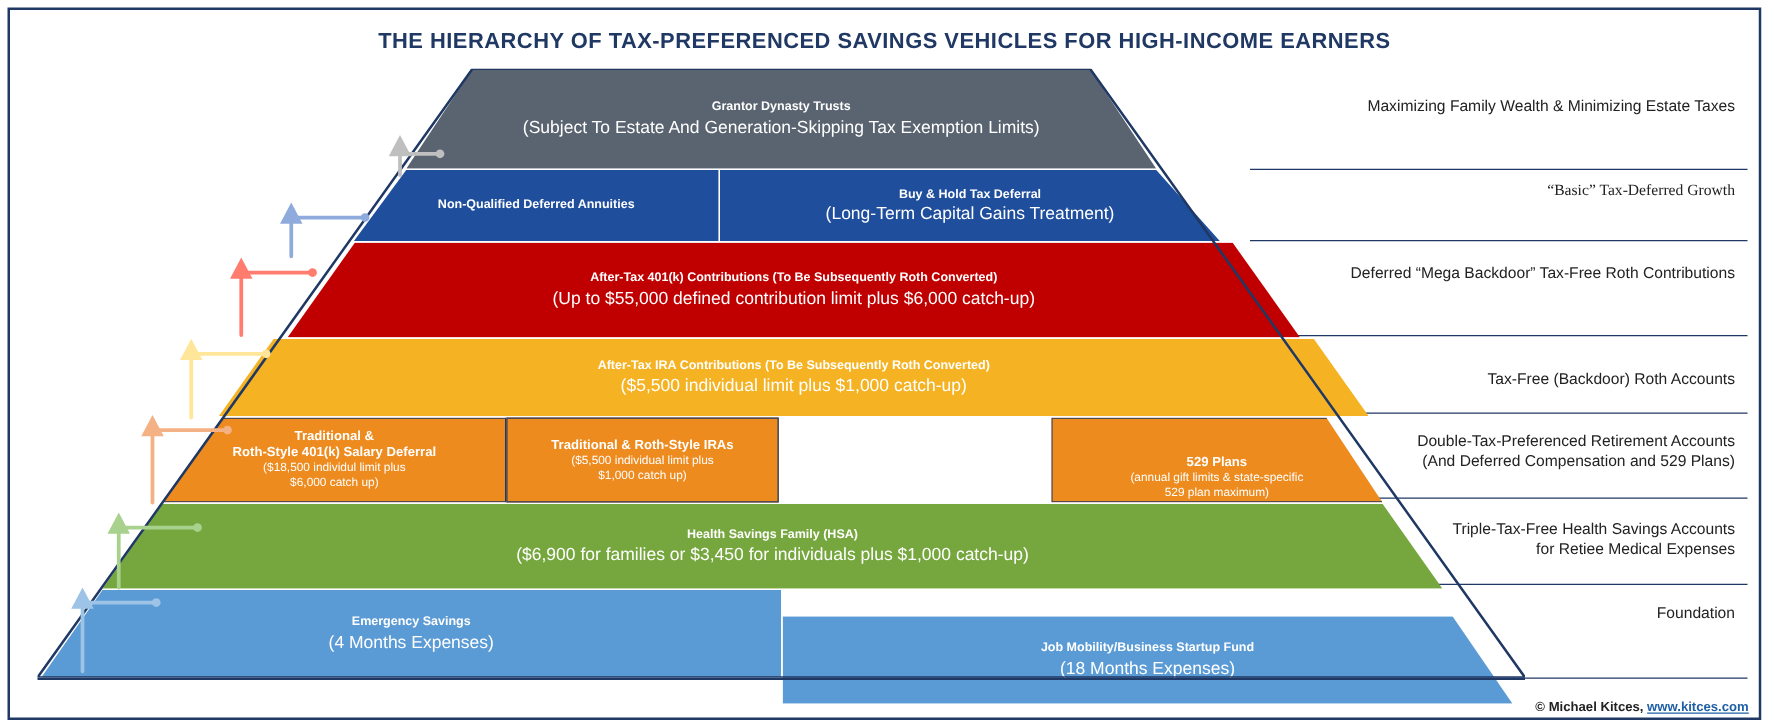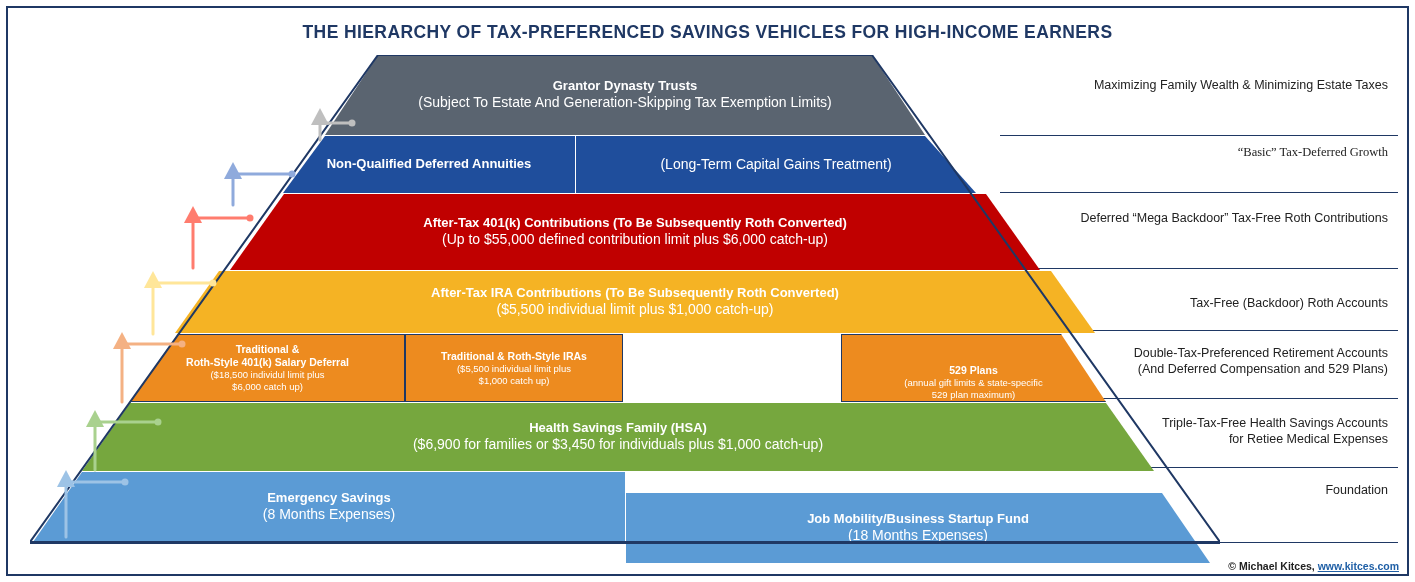--- a/index.html
+++ b/index.html
@@ -57,21 +57,21 @@
     color: #ffffff;
     display: flex;
     align-items: center;
     justify-content: center;
     text-align: center;
     line-height: 1.25;
     border: 1px solid #1f3864;
   }
   .band .l1 {
     font-weight: bold;
-    font-size: 13px;
+    font-size: 10px;
     display: block;
   }
   .band .l2 {
     font-size: 14px;
     display: block;
   }
   .band.small .l1 { font-size: 10.5px; }
   .band.small .l2 { font-size: 9.5px; }
 
   
@@ -171,20 +171,21 @@
       <div class="band" style="left:253px; top:0; width:292px; height:57px; background:#1f4e9c;
                   clip-path: polygon(42px 0, 292px 0, 292px 57px, 0 57px); border:none;">
         <div>
           <span class="l1">Non-Qualified Deferred Annuities</span>
           <span class="l2"></span>
         </div>
       </div>
       <div class="band" style="left:546px; top:0; width:400px; height:57px; background:#1f4e9c;
                   clip-path: polygon(0 0, 349px 0, 400px 57px, 0 57px); border:none;">
         <div>
+          <span class="l1">Buy &amp; Hold Tax Deferral</span>
           <span class="l2">(Long-Term Capital Gains Treatment)</span>
         </div>
       </div>
     </div>
 
     <div class="row" style="left:0; top:139px; width:1190px; height:76px;">
       <div class="band" style="left:200px; top:0; width:810px; height:76px; background:#c00000;
                   clip-path: polygon(54px 0, 756px 0, 810px 76px, 0 76px); border:none;">
         <div>
           <span class="l1">After-Tax 401(k) Contributions (To Be Subsequently Roth Converted)</span>
@@ -238,21 +239,21 @@
           <span class="l2">($6,900 for families or $3,450 for individuals plus $1,000 catch-up)</span>
         </div>
       </div>
     </div>
 
     <div class="row" style="left:0; top:417px; width:1190px; height:70px;">
       <div class="band" style="left:3px; top:0; width:592px; height:70px; background:#5b9bd5;
                   clip-path: polygon(49px 0, 592px 0, 592px 70px, 0 70px); border:none;">
         <div>
           <span class="l1">Emergency Savings</span>
-          <span class="l2">(8 Months Expenses)</span>
+          <span class="l2">(4 Months Expenses)</span>
         </div>
       </div>
       <div class="band" style="left:596px; top:0; width:584px; height:70px; background:#5b9bd5;
                   clip-path: polygon(0 0, 536px 0, 584px 70px, 0 70px); border:none;margin-top:21px;">
         <div>
           <span class="l1">Job Mobility/Business Startup Fund</span>
           <span class="l2">(18 Months Expenses)</span>
         </div>
       </div>
     </div>

